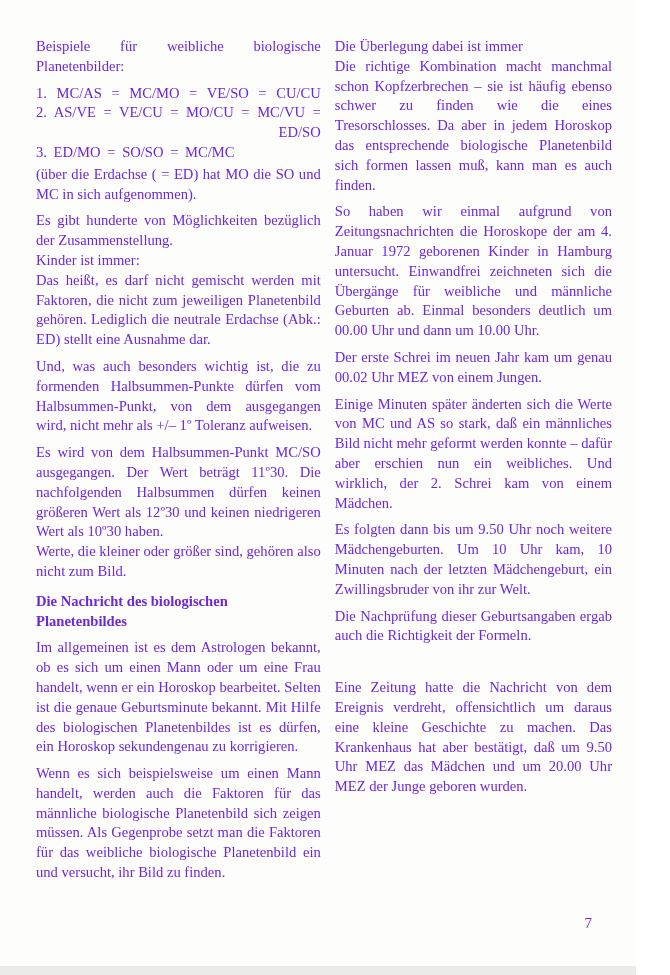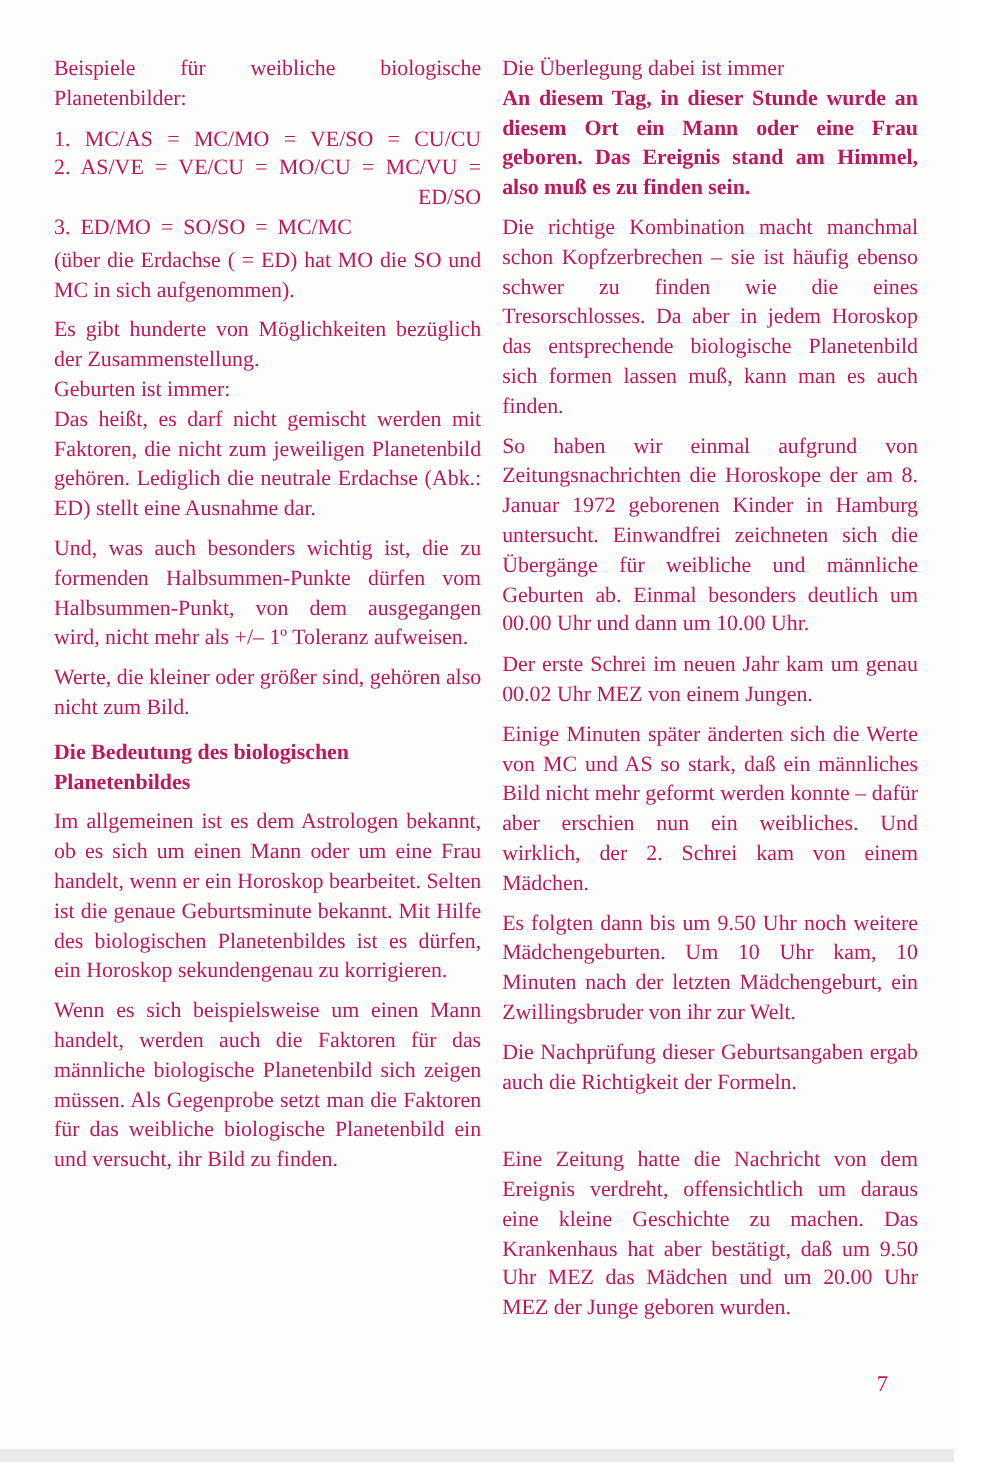--- a/index.html
+++ b/index.html
@@ -5,21 +5,21 @@
   html, body {
     margin: 0;
     padding: 0;
     background: #ffffff;
   }
   .page {
     position: relative;
     width: 636px;
     height: 975px;
     background: #fdfdfc;
-    color: #be185d;
+    color: #6d28d9;
     font-family: "Liberation Serif", "DejaVu Serif", serif;
     font-size: 14.6px;
     line-height: 19.8px;
     overflow: hidden;
     box-sizing: border-box;
   }
   .columns {
     display: flex;
     gap: 14px;
     padding: 37px 24px 0 36px;
@@ -83,34 +83,34 @@
   <div class="columns">
 
     <div class="col col-left">
       <p>Beispiele für weibliche biologische Planetenbilder:</p>
       <p class="formula">1. MC/AS = MC/MO = VE/SO = CU/CU</p>
       <p class="formula">2. AS/VE = VE/CU = MO/CU = MC/VU =</p>
       <p class="formula-cont">ED/SO</p>
       <p class="formula-plain">3. ED/MO = SO/SO = MC/MC</p>
       <p>(über die Erdachse ( = ED) hat MO die SO und MC in sich aufgenommen).</p>
       <p class="tight">Es gibt hunderte von Möglichkeiten bezüglich der Zusammenstellung.</p>
-      <p class="tight">Geburten ist immer:</p>
+      <p class="tight">Kinder ist immer:</p>
       <p>Das heißt, es darf nicht gemischt werden mit Faktoren, die nicht zum jeweiligen Planetenbild gehören. Lediglich die neutrale Erdachse (Abk.: ED) stellt eine Ausnahme dar.</p>
       <p>Und, was auch besonders wichtig ist, die zu formenden Halbsummen-Punkte dürfen vom Halbsummen-Punkt, von dem ausgegangen wird, nicht mehr als +/– 1º Toleranz aufweisen.</p>
+      <p class="tight">Es wird von dem Halbsummen-Punkt MC/SO ausgegangen. Der Wert beträgt 11º30. Die nachfolgenden Halbsummen dürfen keinen größeren Wert als 12º30 und keinen niedrigeren Wert als 10º30 haben.</p>
       <p>Werte, die kleiner oder größer sind, gehören also nicht zum Bild.</p>
-      <p class="heading">Die Bedeutung des biologischen Planetenbildes</p>
+      <p class="heading">Die Nachricht des biologischen Planetenbildes</p>
       <p>Im allgemeinen ist es dem Astrologen bekannt, ob es sich um einen Mann oder um eine Frau handelt, wenn er ein Horoskop bearbeitet. Selten ist die genaue Geburtsminute bekannt. Mit Hilfe des biologischen Planetenbildes ist es dürfen, ein Horoskop sekundengenau zu korrigieren.</p>
       <p class="tight">Wenn es sich beispielsweise um einen Mann handelt, werden auch die Faktoren für das männliche biologische Planetenbild sich zeigen müssen. Als Gegenprobe setzt man die Faktoren für das weibliche biologische Planetenbild ein und versucht, ihr Bild zu finden.</p>
     </div>
 
     <div class="col col-right">
       <p class="tight">Die Überlegung dabei ist immer</p>
-      <p class="bold">An diesem Tag, in dieser Stunde wurde an diesem Ort ein Mann oder eine Frau geboren. Das Ereignis stand am Himmel, also muß es zu finden sein.</p>
       <p>Die richtige Kombination macht manchmal schon Kopfzerbrechen – sie ist häufig ebenso schwer zu finden wie die eines Tresorschlosses. Da aber in jedem Horoskop das entsprechende biologische Planetenbild sich formen lassen muß, kann man es auch finden.</p>
-      <p>So haben wir einmal aufgrund von Zeitungsnachrichten die Horoskope der am 8. Januar 1972 geborenen Kinder in Hamburg untersucht. Einwandfrei zeichneten sich die Übergänge für weibliche und männliche Geburten ab. Einmal besonders deutlich um 00.00 Uhr und dann um 10.00 Uhr.</p>
+      <p>So haben wir einmal aufgrund von Zeitungsnachrichten die Horoskope der am 4. Januar 1972 geborenen Kinder in Hamburg untersucht. Einwandfrei zeichneten sich die Übergänge für weibliche und männliche Geburten ab. Einmal besonders deutlich um 00.00 Uhr und dann um 10.00 Uhr.</p>
       <p>Der erste Schrei im neuen Jahr kam um genau 00.02 Uhr MEZ von einem Jungen.</p>
       <p>Einige Minuten später änderten sich die Werte von MC und AS so stark, daß ein männliches Bild nicht mehr geformt werden konnte – dafür aber erschien nun ein weibliches. Und wirklich, der 2. Schrei kam von einem Mädchen.</p>
       <p>Es folgten dann bis um 9.50 Uhr noch weitere Mädchengeburten. Um 10 Uhr kam, 10 Minuten nach der letzten Mädchengeburt, ein Zwillingsbruder von ihr zur Welt.</p>
       <p>Die Nachprüfung dieser Geburtsangaben ergab auch die Richtigkeit der Formeln.</p>
       <p class="gap-top tight">Eine Zeitung hatte die Nachricht von dem Ereignis verdreht, offensichtlich um daraus eine kleine Geschichte zu machen. Das Krankenhaus hat aber bestätigt, daß um 9.50 Uhr MEZ das Mädchen und um 20.00 Uhr MEZ der Junge geboren wurden.</p>
     </div>
 
   </div>
 
   <div class="page-number">7</div>

